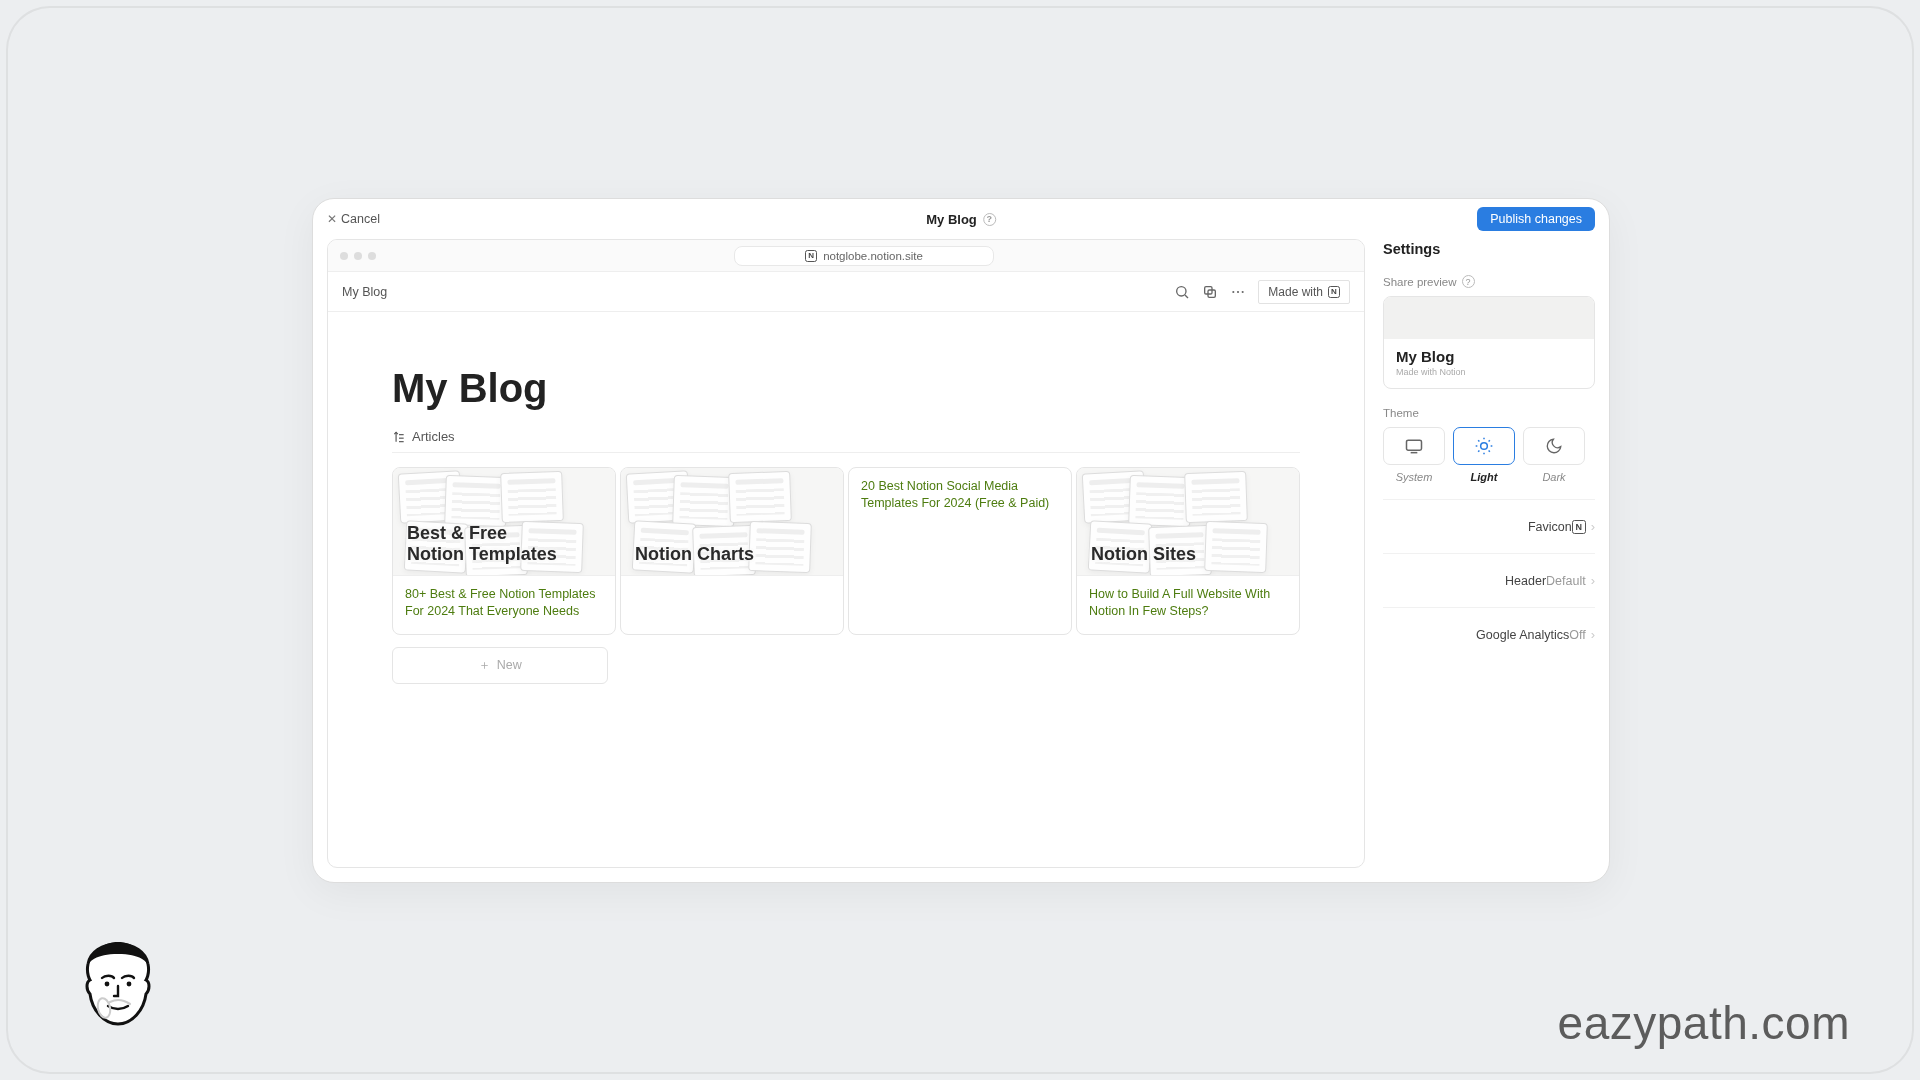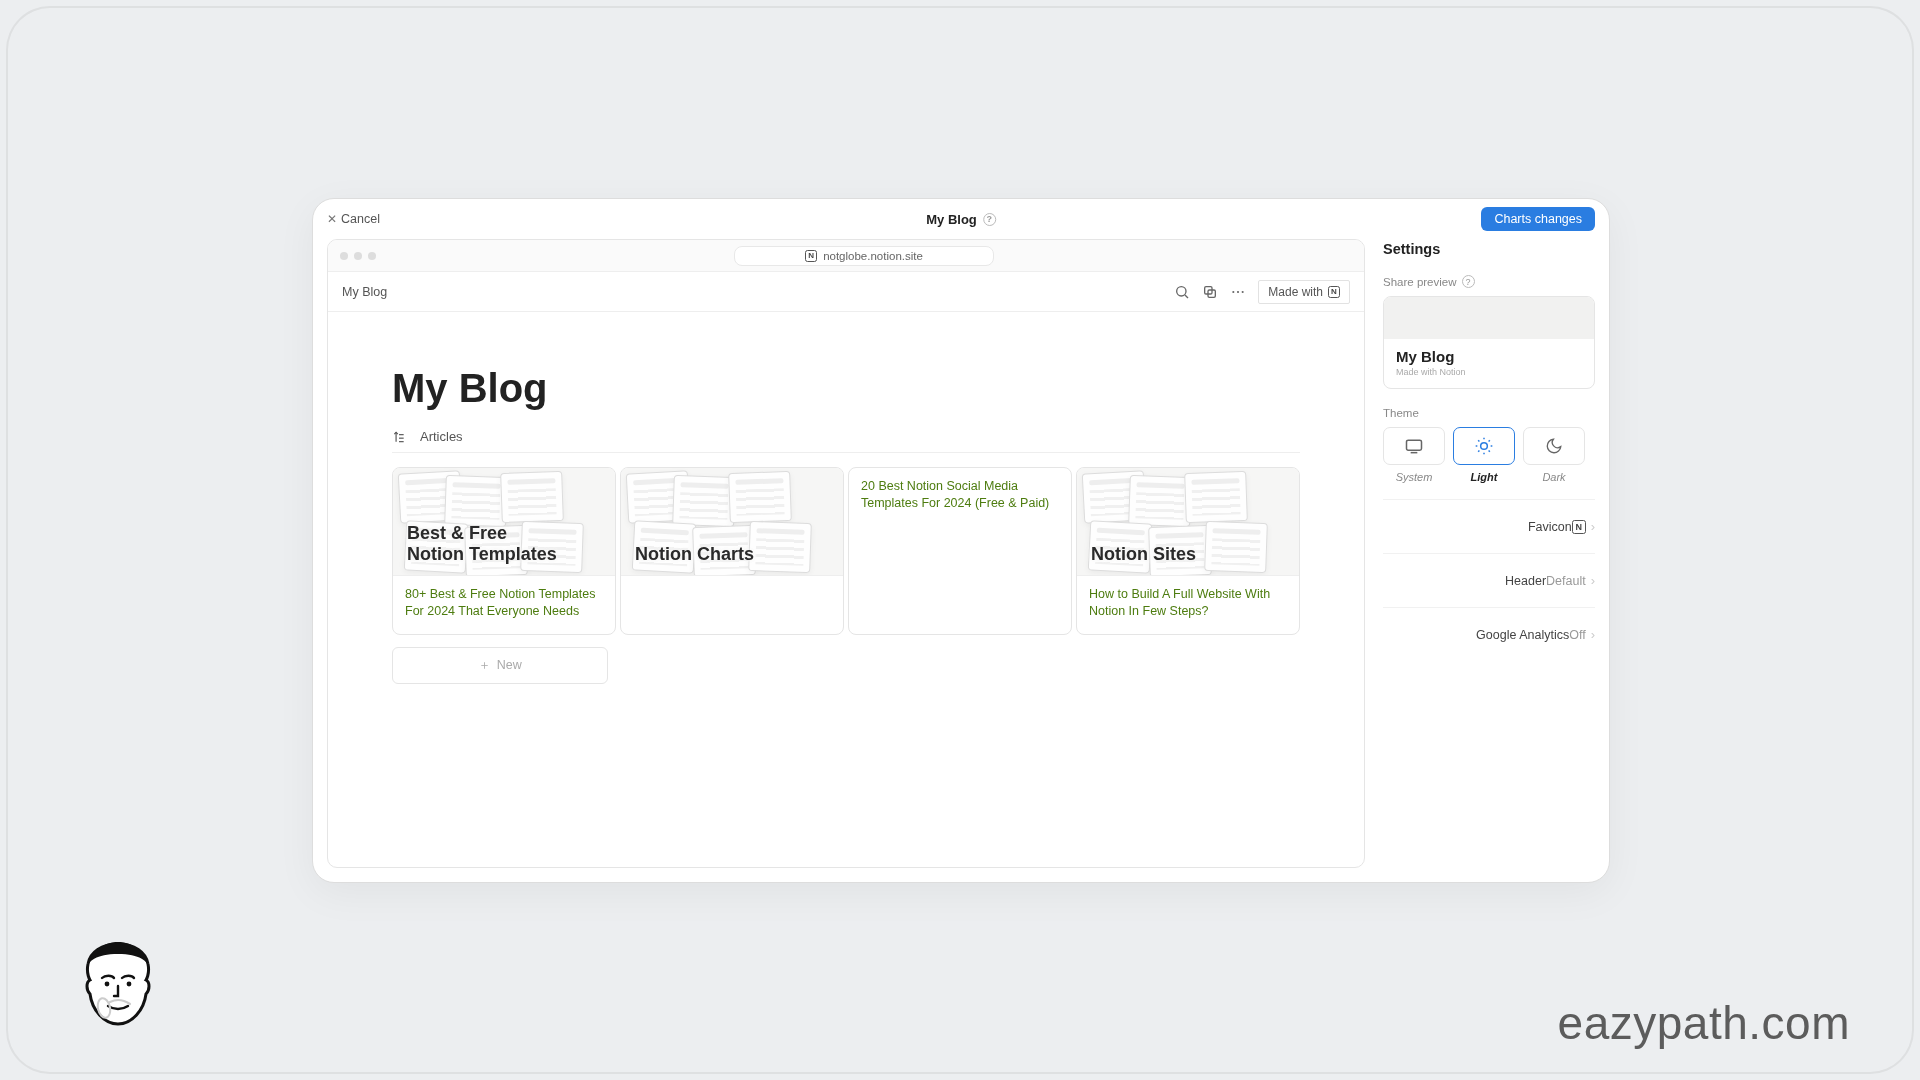--- a/index.html
+++ b/index.html
@@ -147,21 +147,21 @@
   }
   .page-title {
     font-size: 40px;
     font-weight: 700;
     color: #222;
     margin-bottom: 18px;
   }
   .tab-row {
     display: flex;
     align-items: center;
-    gap: 14px;
+    gap: 6px;
     border-bottom: 1px solid #eee;
     padding-bottom: 8px;
     font-size: 13px;
     color: #555;
   }
   .tab-row .tab-icon { width: 14px; height: 14px; }
   .cards {
     display: grid;
     grid-template-columns: repeat(4, 1fr);
     gap: 4px;
@@ -339,21 +339,21 @@
   <div class="dialog-header">
     <button class="cancel-btn">
       <span class="x">✕</span>
       <span>Cancel</span>
     </button>
     <div class="dialog-title-wrap">
       <span>My Blog</span>
       <span class="info-icon">?</span>
     </div>
     <button class="publish-btn">
-      <span>Charts changes</span>
+      <span>Publish changes</span>
     </button>
   </div>
 
   <div class="dialog-body">
 
     <div class="preview-shell">
       <div class="browser-bar">
         <div class="traffic">
           <span class="dot"></span>
           <span class="dot"></span>

